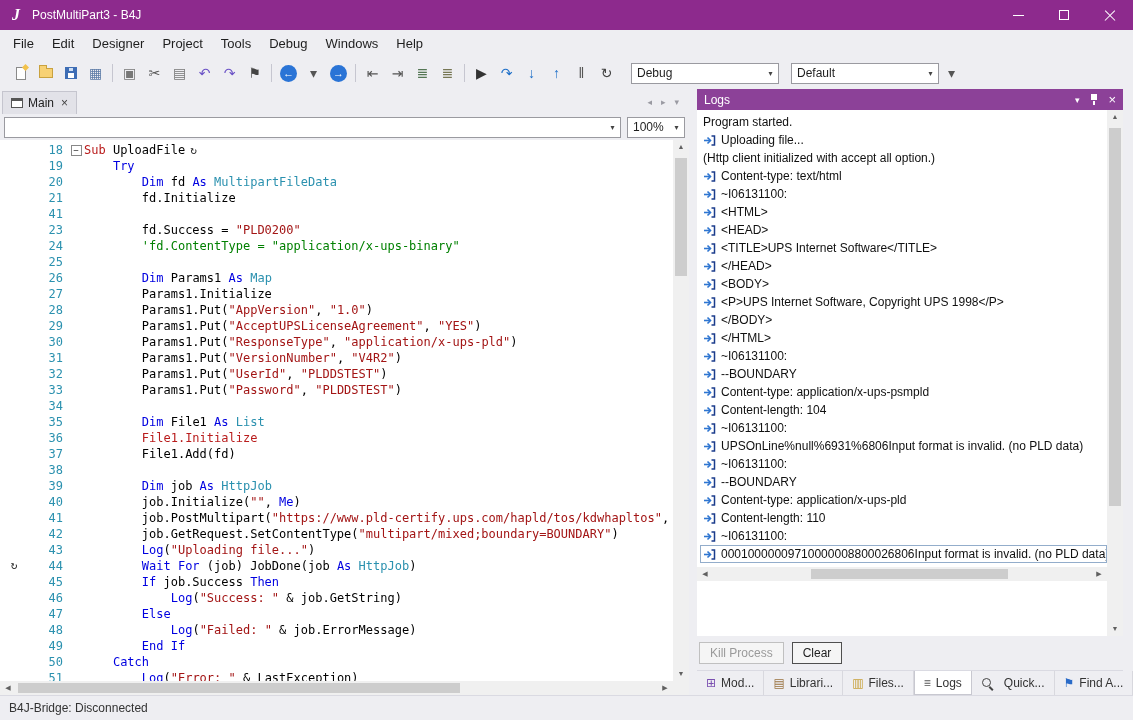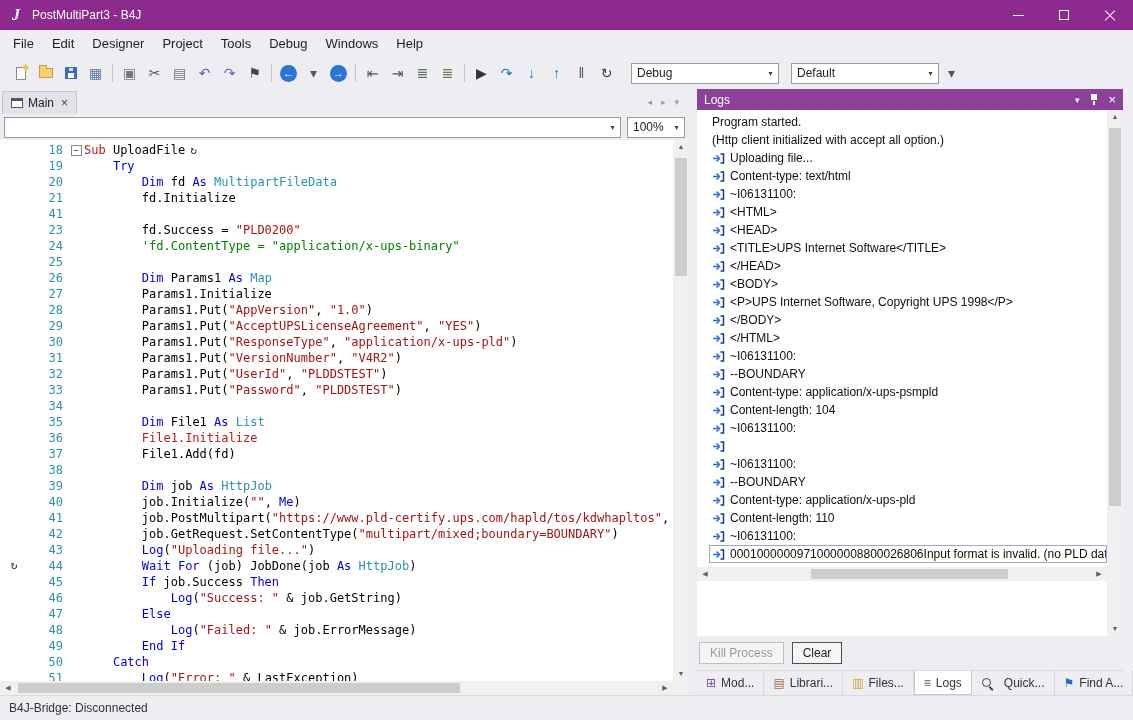--- a/index.html
+++ b/index.html
@@ -85,21 +85,21 @@
   
   .logs-header { height:21px; flex:none; background:var(--c-panelhdr,#8C4198); color:#fff; display:flex; align-items:center; padding:0 7px; font-size:12px; }
   .hdr-icons { margin-left:auto; display:flex; align-items:center; gap:10px; }
   .hdr-chevron { font-size:9px; }
   .pin { position:relative; width:9px; height:13px; display:inline-block; }
   .pin::before { content:""; position:absolute; left:1.5px; top:1px; width:6px; height:6px; background:#fff; }
   .pin::after { content:""; position:absolute; left:4px; top:7.5px; width:1.5px; height:4.5px; background:#fff; }
   .hdr-close { font-size:13px; line-height:1; }
   .logs-box { flex:1; min-height:0; display:flex; }
   .logs-content { flex:1; min-width:0; background:#fff; overflow:hidden; display:flex; flex-direction:column; }
-  .log-list { padding:3px 0 0 12px; }
+  .log-list { padding:3px 0 0 3px; }
   .log-row { display:flex; align-items:flex-start; gap:5px; height:18px; line-height:18px; font-size:12px; color:#101010; white-space:nowrap; overflow:hidden; padding:0 3px; }
   .log-row.selected { outline:1px solid #93ADCB; outline-offset:-1px; }
   .log-icon { flex:none; margin-top:2.5px; }
   .logs-h { margin-top:4px; flex:none; }
   .logs-buttons { height:34px; flex:none; display:flex; align-items:center; gap:8px; padding-left:2px; }
   .btn { height:22px; padding:0 10px; font-size:12px; font-family:inherit; background:#F5F5F5; border:1px solid #ACACAC; color:#222; }
   .btn.disabled { color:#9A9A9A; border-color:#C0C0C0; }
   .btn.primary { border-color:#4F4F4F; }
 
   
@@ -334,36 +334,36 @@
         </span>
       </div>
 
       <div class="logs-box">
         <div class="logs-content">
           <div class="log-list" id="log-lines">
               <div class="log-row">
                 <span class="log-text">Program started.</span>
               </div>
               <div class="log-row">
+                <svg class="log-icon" width="13" height="13" viewBox="0 0 13 13">
+                  <path d="M1 6.5h6" stroke="#2E75D1" stroke-width="1.6" fill="none"></path>
+                  <path d="M4.5 3.5 7.5 6.5 4.5 9.5" stroke="#2E75D1" stroke-width="1.6" fill="none"></path>
+                  <path d="M8.5 2h3v9h-3" stroke="#1B3C8C" stroke-width="1.5" fill="none"></path>
+                </svg>
+                <span class="log-text">Uploading file...</span>
+              </div>
+              <div class="log-row">
                 <span class="log-text">(Http client initialized with accept all option.)</span>
               </div>
               <div class="log-row">
                 <svg class="log-icon" width="13" height="13" viewBox="0 0 13 13">
                   <path d="M1 6.5h6" stroke="#2E75D1" stroke-width="1.6" fill="none"></path>
                   <path d="M4.5 3.5 7.5 6.5 4.5 9.5" stroke="#2E75D1" stroke-width="1.6" fill="none"></path>
                   <path d="M8.5 2h3v9h-3" stroke="#1B3C8C" stroke-width="1.5" fill="none"></path>
                 </svg>
-                <span class="log-text">Uploading file...</span>
-              </div>
-              <div class="log-row">
-                <svg class="log-icon" width="13" height="13" viewBox="0 0 13 13">
-                  <path d="M1 6.5h6" stroke="#2E75D1" stroke-width="1.6" fill="none"></path>
-                  <path d="M4.5 3.5 7.5 6.5 4.5 9.5" stroke="#2E75D1" stroke-width="1.6" fill="none"></path>
-                  <path d="M8.5 2h3v9h-3" stroke="#1B3C8C" stroke-width="1.5" fill="none"></path>
-                </svg>
                 <span class="log-text">Content-type: text/html</span>
               </div>
               <div class="log-row">
                 <svg class="log-icon" width="13" height="13" viewBox="0 0 13 13">
                   <path d="M1 6.5h6" stroke="#2E75D1" stroke-width="1.6" fill="none"></path>
                   <path d="M4.5 3.5 7.5 6.5 4.5 9.5" stroke="#2E75D1" stroke-width="1.6" fill="none"></path>
                   <path d="M8.5 2h3v9h-3" stroke="#1B3C8C" stroke-width="1.5" fill="none"></path>
                 </svg>
                 <span class="log-text">~I06131100:</span>
               </div>
@@ -470,20 +470,21 @@
                   <path d="M8.5 2h3v9h-3" stroke="#1B3C8C" stroke-width="1.5" fill="none"></path>
                 </svg>
                 <span class="log-text">~I06131100:</span>
               </div>
               <div class="log-row">
                 <svg class="log-icon" width="13" height="13" viewBox="0 0 13 13">
                   <path d="M1 6.5h6" stroke="#2E75D1" stroke-width="1.6" fill="none"></path>
                   <path d="M4.5 3.5 7.5 6.5 4.5 9.5" stroke="#2E75D1" stroke-width="1.6" fill="none"></path>
                   <path d="M8.5 2h3v9h-3" stroke="#1B3C8C" stroke-width="1.5" fill="none"></path>
                 </svg>
+                <span class="log-text">UPSOnLine%null%6931%6806Input format is invalid. (no PLD data)</span>
               </div>
               <div class="log-row">
                 <svg class="log-icon" width="13" height="13" viewBox="0 0 13 13">
                   <path d="M1 6.5h6" stroke="#2E75D1" stroke-width="1.6" fill="none"></path>
                   <path d="M4.5 3.5 7.5 6.5 4.5 9.5" stroke="#2E75D1" stroke-width="1.6" fill="none"></path>
                   <path d="M8.5 2h3v9h-3" stroke="#1B3C8C" stroke-width="1.5" fill="none"></path>
                 </svg>
                 <span class="log-text">~I06131100:</span>
               </div>
               <div class="log-row">

